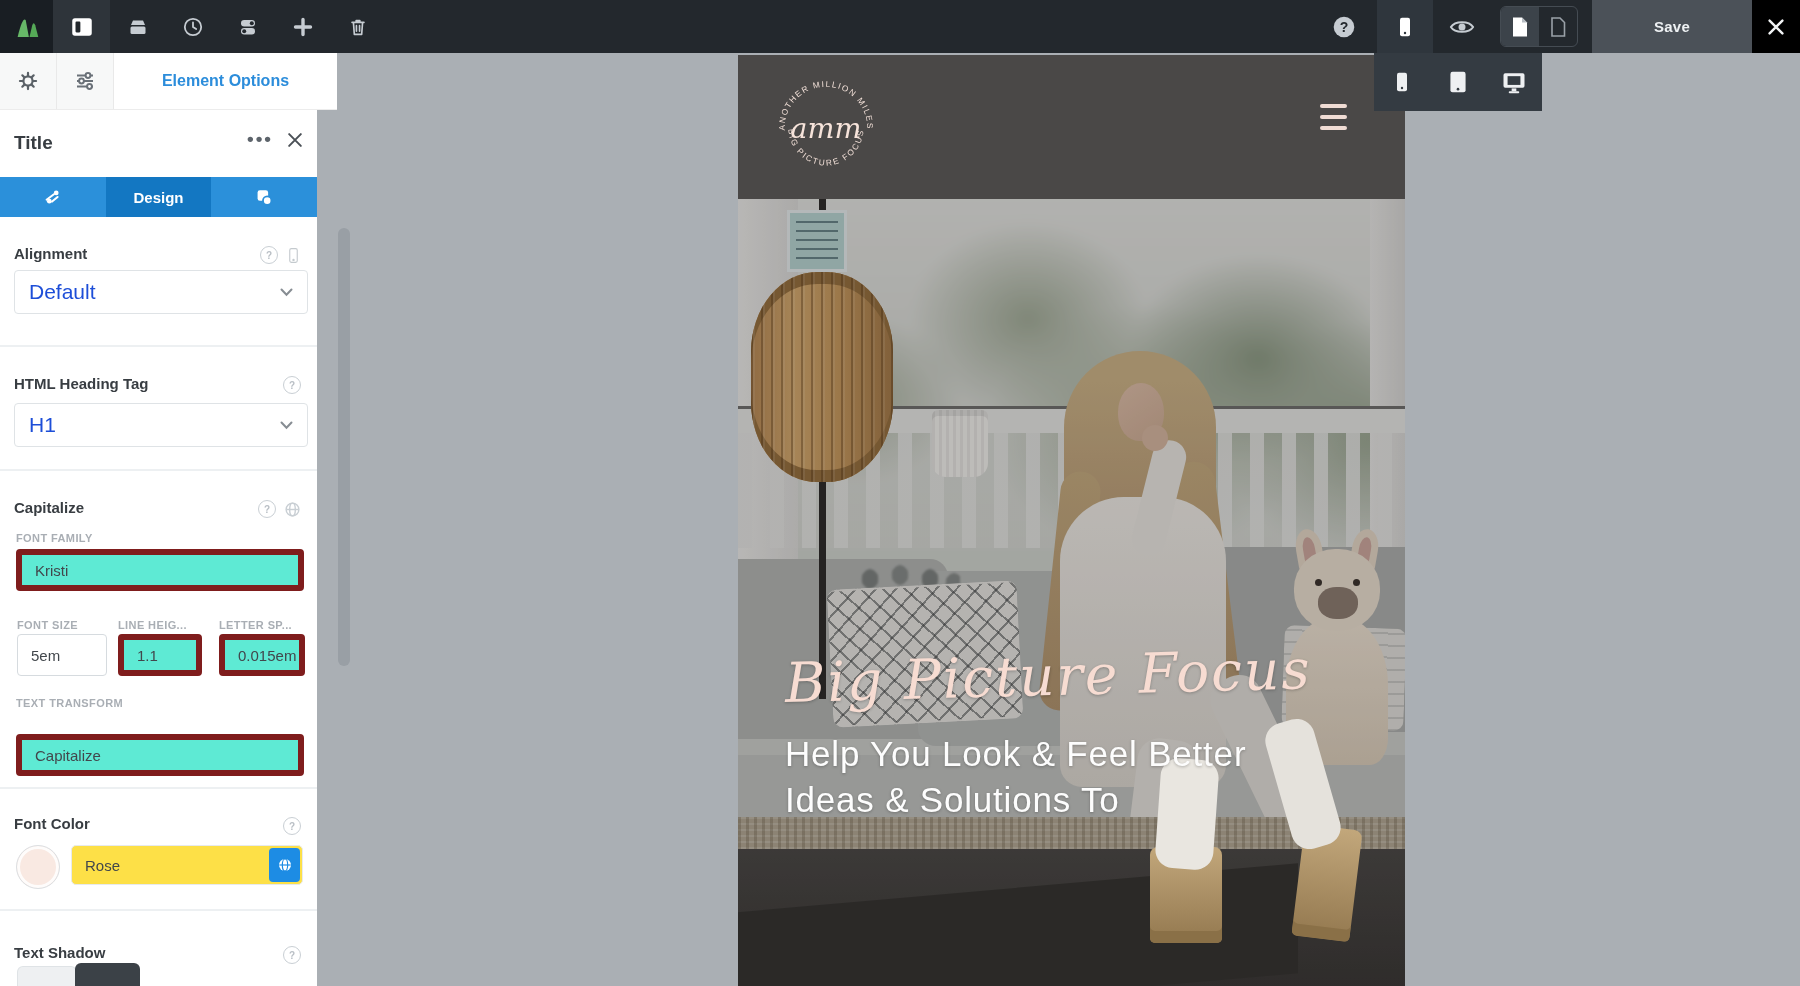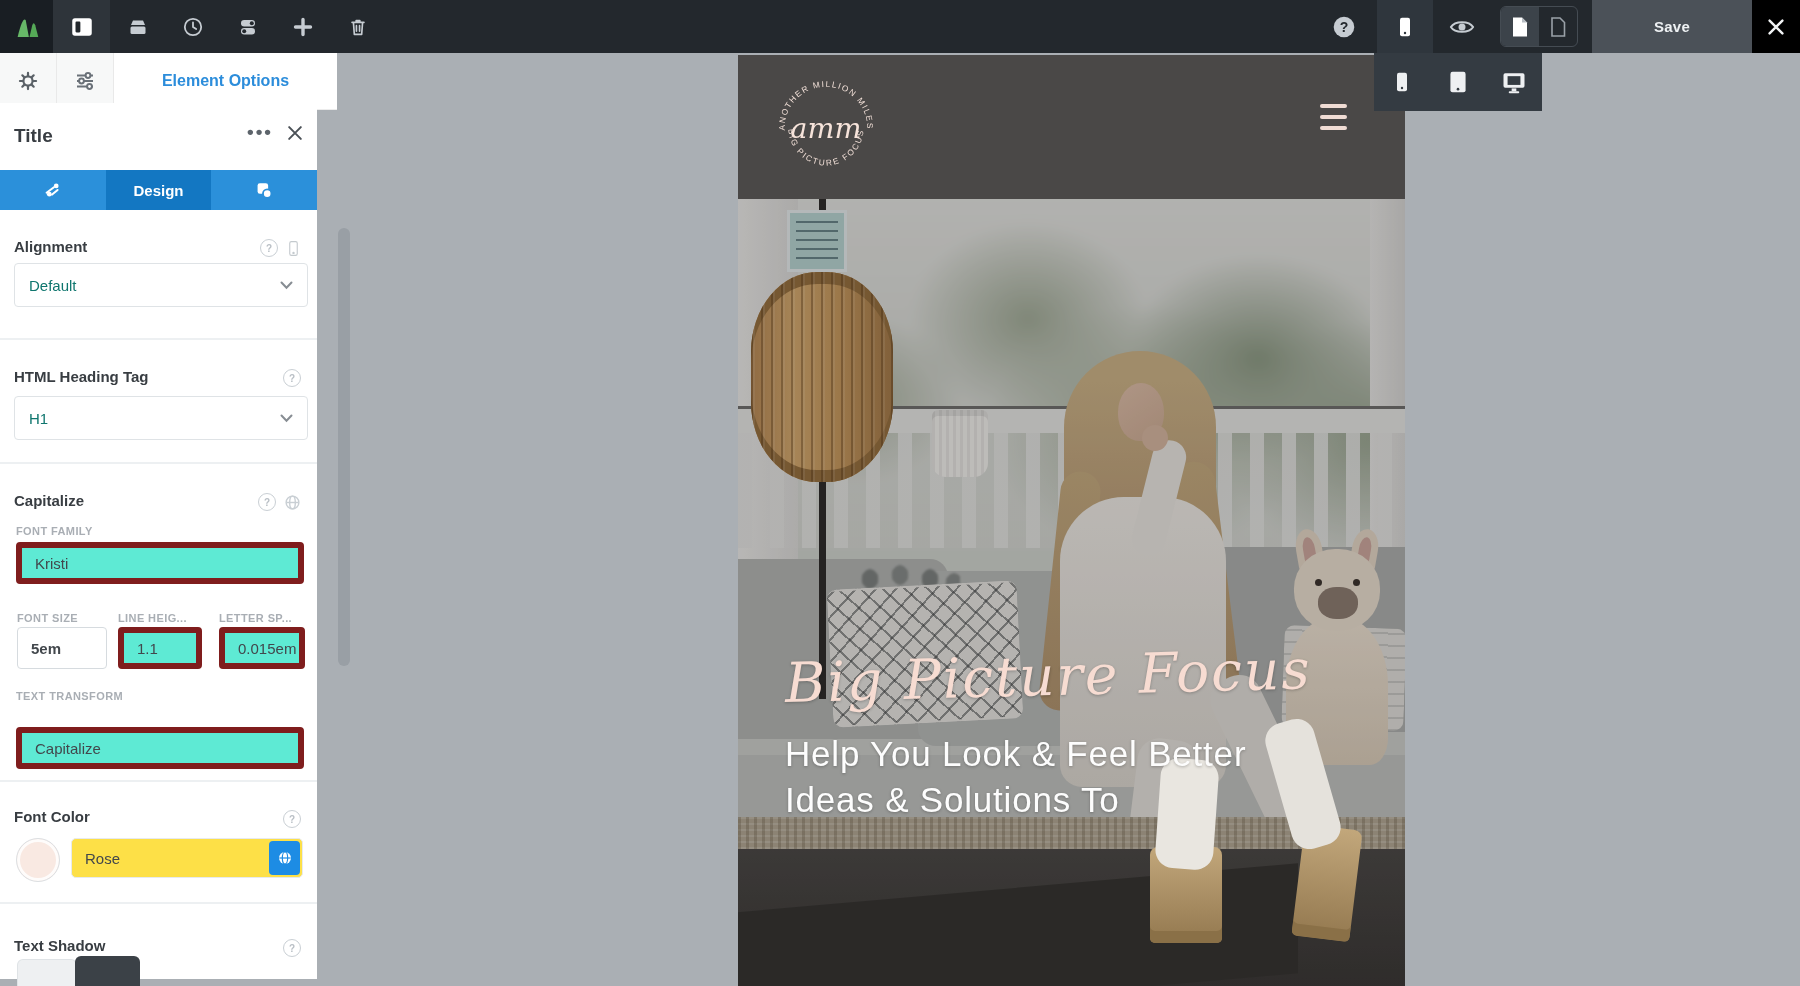--- a/index.html
+++ b/index.html
@@ -31,41 +31,41 @@
 
   
   .panel-top{position:absolute;left:0;top:53px;width:337px;height:57px;background:#ffffff;z-index:40;
              display:flex;border-bottom:1px solid #ececec;box-sizing:border-box;}
   .pt-tile{width:56px;height:100%;display:flex;align-items:center;justify-content:center;
            background:#f7f8f8;border-right:1px solid #e9e9e9;cursor:pointer;}
   .pt-label{flex:1;display:flex;align-items:center;justify-content:center;color:#2c8ddb;
             font-size:16px;font-weight:bold;}
 
   
-  .panel{position:absolute;left:0;top:103px;width:317px;height:876px;background:#fff;z-index:40;text-align:right;}
+  .panel{position:absolute;left:0;top:110px;width:317px;height:876px;background:#fff;z-index:40;text-align:right;}
   .p-title{position:absolute;left:14px;top:22px;font-size:19px;font-weight:bold;color:#383d42;}
   .p-dots{position:absolute;right:44px;top:18px;font-size:19px;font-weight:bold;color:#5d646b;letter-spacing:2px;cursor:pointer;}
   .p-close{position:absolute;right:12px;top:20px;width:20px;height:20px;cursor:pointer;}
   .tabs{position:absolute;left:0;top:67px;width:100%;height:40px;display:flex;}
   .tab{flex:1;background:#2b90da;display:flex;align-items:center;justify-content:center;cursor:pointer;
        color:#fff;font-size:15px;font-weight:bold;}
   .tab.active{background:#1377c2;}
   .p-body{position:absolute;left:0;top:107px;right:0;bottom:0;}
   .sec-label{position:absolute;left:14px;font-size:15px;font-weight:bold;color:#383d42;}
   .mini-label{position:absolute;font-size:11px;font-weight:bold;color:#a9aeb4;letter-spacing:.4px;}
   .hint-row{position:absolute;display:flex;gap:8px;align-items:center;}
   .qmark{width:16px;height:16px;border-radius:50%;border:1.6px solid #c9cfd4;color:#b9bfc5;font-size:10px;
          font-weight:bold;display:flex;align-items:center;justify-content:center;cursor:pointer;}
   .select{position:absolute;left:14px;width:294px;height:44px;border:1px solid #dfe3e6;border-radius:4px;
           background:#fff;display:flex;align-items:center;padding:0 14px;box-sizing:border-box;
-          font-size:15px;color:#0f766e;cursor:pointer;}
+          font-size:21px;color:#1d4ed8;cursor:pointer;}
   .select .chev{margin-left:auto;}
   .g-input{position:absolute;background:#5eead4;border:6px solid #7f1d1d;border-radius:4px;height:42px;
            display:flex;align-items:center;padding:0 13px;box-sizing:border-box;font-size:15px;color:#42474c;cursor:text;}
-  .w-input{background:#fff;border:1px solid #d6dbdf;font-weight:bold;}
+  .w-input{background:#fff;border:1px solid #d6dbdf;}
   .divider{position:absolute;left:0;width:100%;height:2px;background:#edf0f2;}
   .swatch{position:absolute;left:16px;top:628px;width:42px;height:42px;border-radius:50%;
           border:1px solid #dcdfe2;box-shadow:inset 0 0 0 3px rgba(255,255,255,.85);cursor:pointer;}
   .color-field{position:absolute;left:71px;top:628px;width:232px;height:40px;background:#fde047;
                border:1px solid #e7eaed;border-radius:5px;display:flex;align-items:center;
                padding-left:13px;box-sizing:border-box;font-size:15px;color:#42474c;}
   .globe-btn{position:absolute;right:2px;top:2px;bottom:2px;width:31px;background:#1d8ce4;border-radius:4px;
              display:flex;align-items:center;justify-content:center;cursor:pointer;}
   .tgl-light{position:absolute;left:17px;top:749px;width:58px;height:30px;background:#eef0f2;
              border:1px solid #dfe3e6;border-bottom:none;border-radius:6px 6px 0 0;cursor:pointer;}

